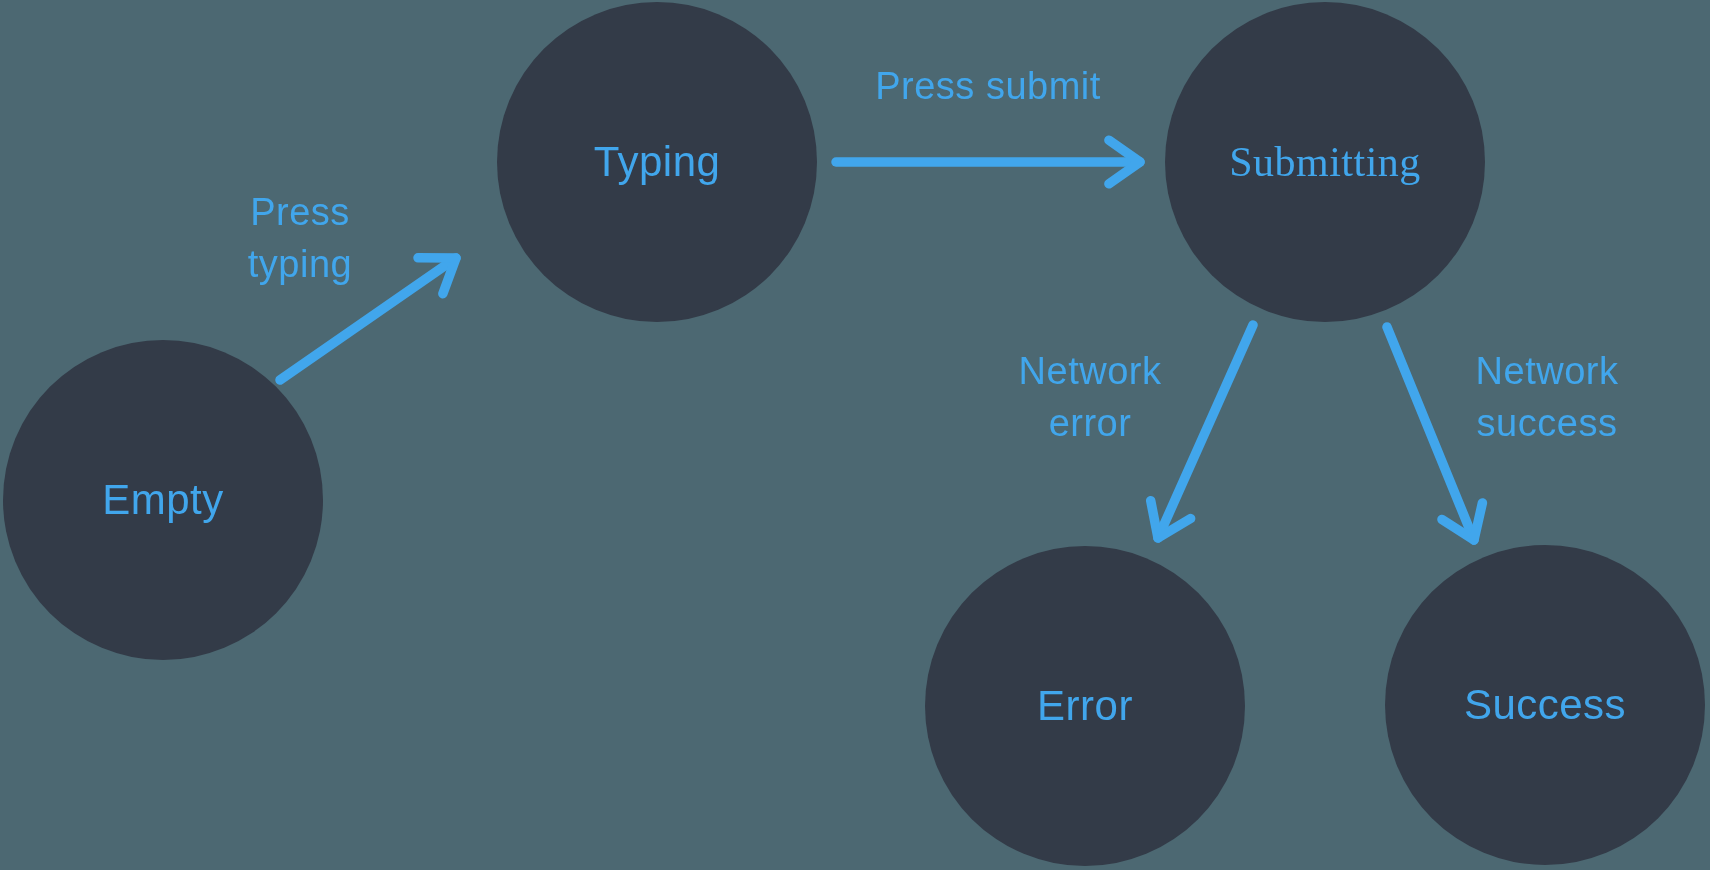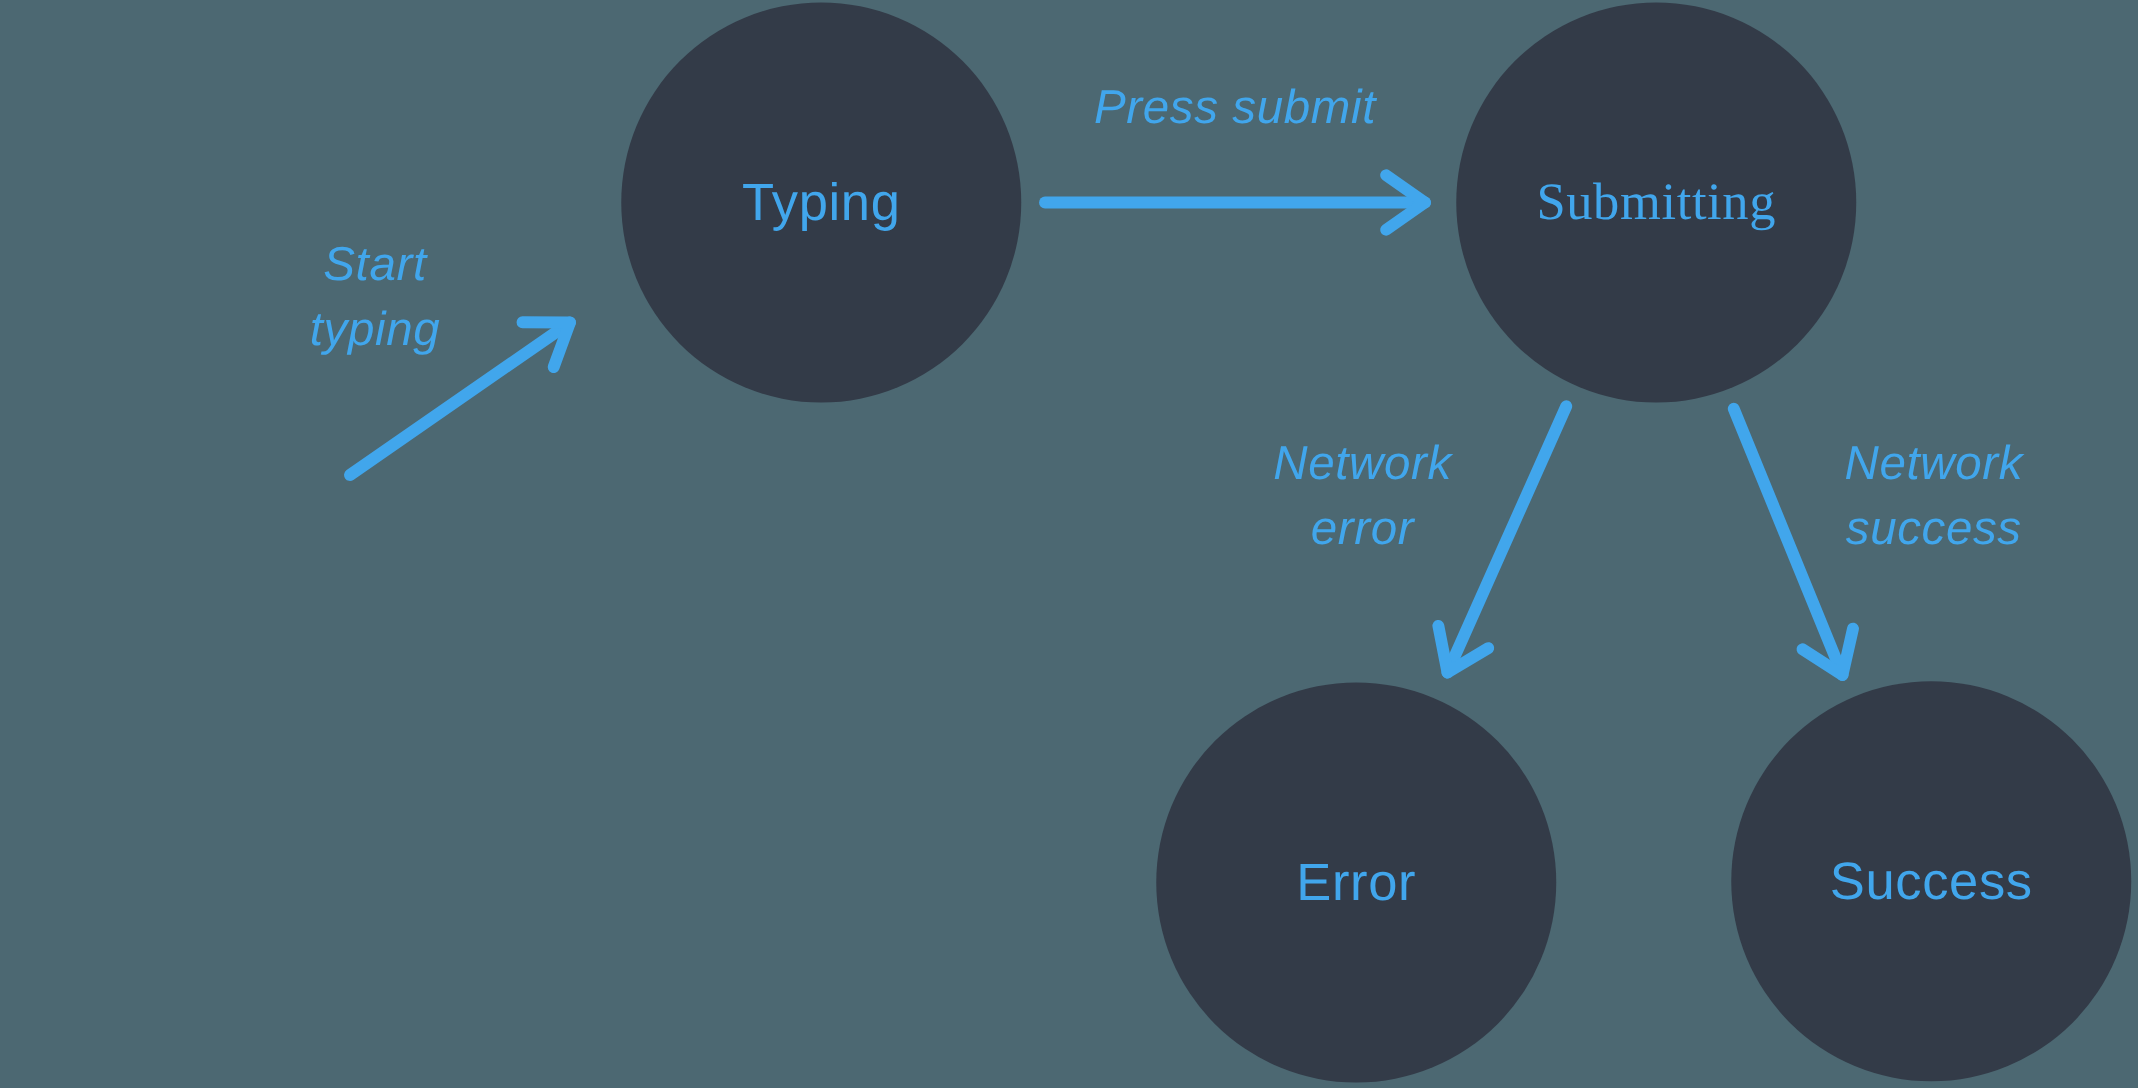--- a/index.html
+++ b/index.html
@@ -57,21 +57,21 @@
     position: absolute;
     transform: translate(-50%, -50%);
     text-align: center;
     color: var(--accent);
     font-size: 38px;
     font-weight: 500;
     letter-spacing: 0.5px;
     line-height: 52px;
     white-space: nowrap;
   }
-  .edge-label .lbl-line { display: block; font-style: italic; }
+  .edge-label .lbl-line { display: block; }
   .edge-label .lbl-line:empty { display: none; }
   .label-start-typing    { left: 300px;  top: 238px; }
   .label-press-submit    { left: 988px;  top: 86px;  }
   .label-network-error   { left: 1090px; top: 397px; }
   .label-network-success { left: 1547px; top: 397px; }
 </style>
 </head>
 <body>
 
 <div class="canvas">
@@ -92,35 +92,38 @@
       <line class="edge-stroke" x1="1253" y1="325" x2="1158" y2="538"></line>
       <path class="edge-stroke" d="M1190.6,518.5 L1158,538 L1150.7,500.7"></path>
     </g>
 
     <g>
       <line class="edge-stroke" x1="1387" y1="327" x2="1474" y2="540"></line>
       <path class="edge-stroke" d="M1482.4,502.9 L1474,540 L1442,519.4"></path>
     </g>
   </svg>
 
+  <div class="node node-empty">
+    <span>Empty</span>
+  </div>
   <div class="node node-typing">
     <span>Typing</span>
   </div>
   <div class="node node-submitting">
     <span>Submitting</span>
   </div>
   <div class="node node-error">
     <span>Error</span>
   </div>
   <div class="node node-success">
     <span>Success</span>
   </div>
 
   <div class="edge-label label-start-typing">
-    <span class="lbl-line">Start</span>
+    <span class="lbl-line">Press</span>
     <span class="lbl-line">typing</span>
   </div>
   <div class="edge-label label-press-submit">
     <span class="lbl-line">Press submit</span>
   </div>
   <div class="edge-label label-network-error">
     <span class="lbl-line">Network</span>
     <span class="lbl-line">error</span>
   </div>
   <div class="edge-label label-network-success">

